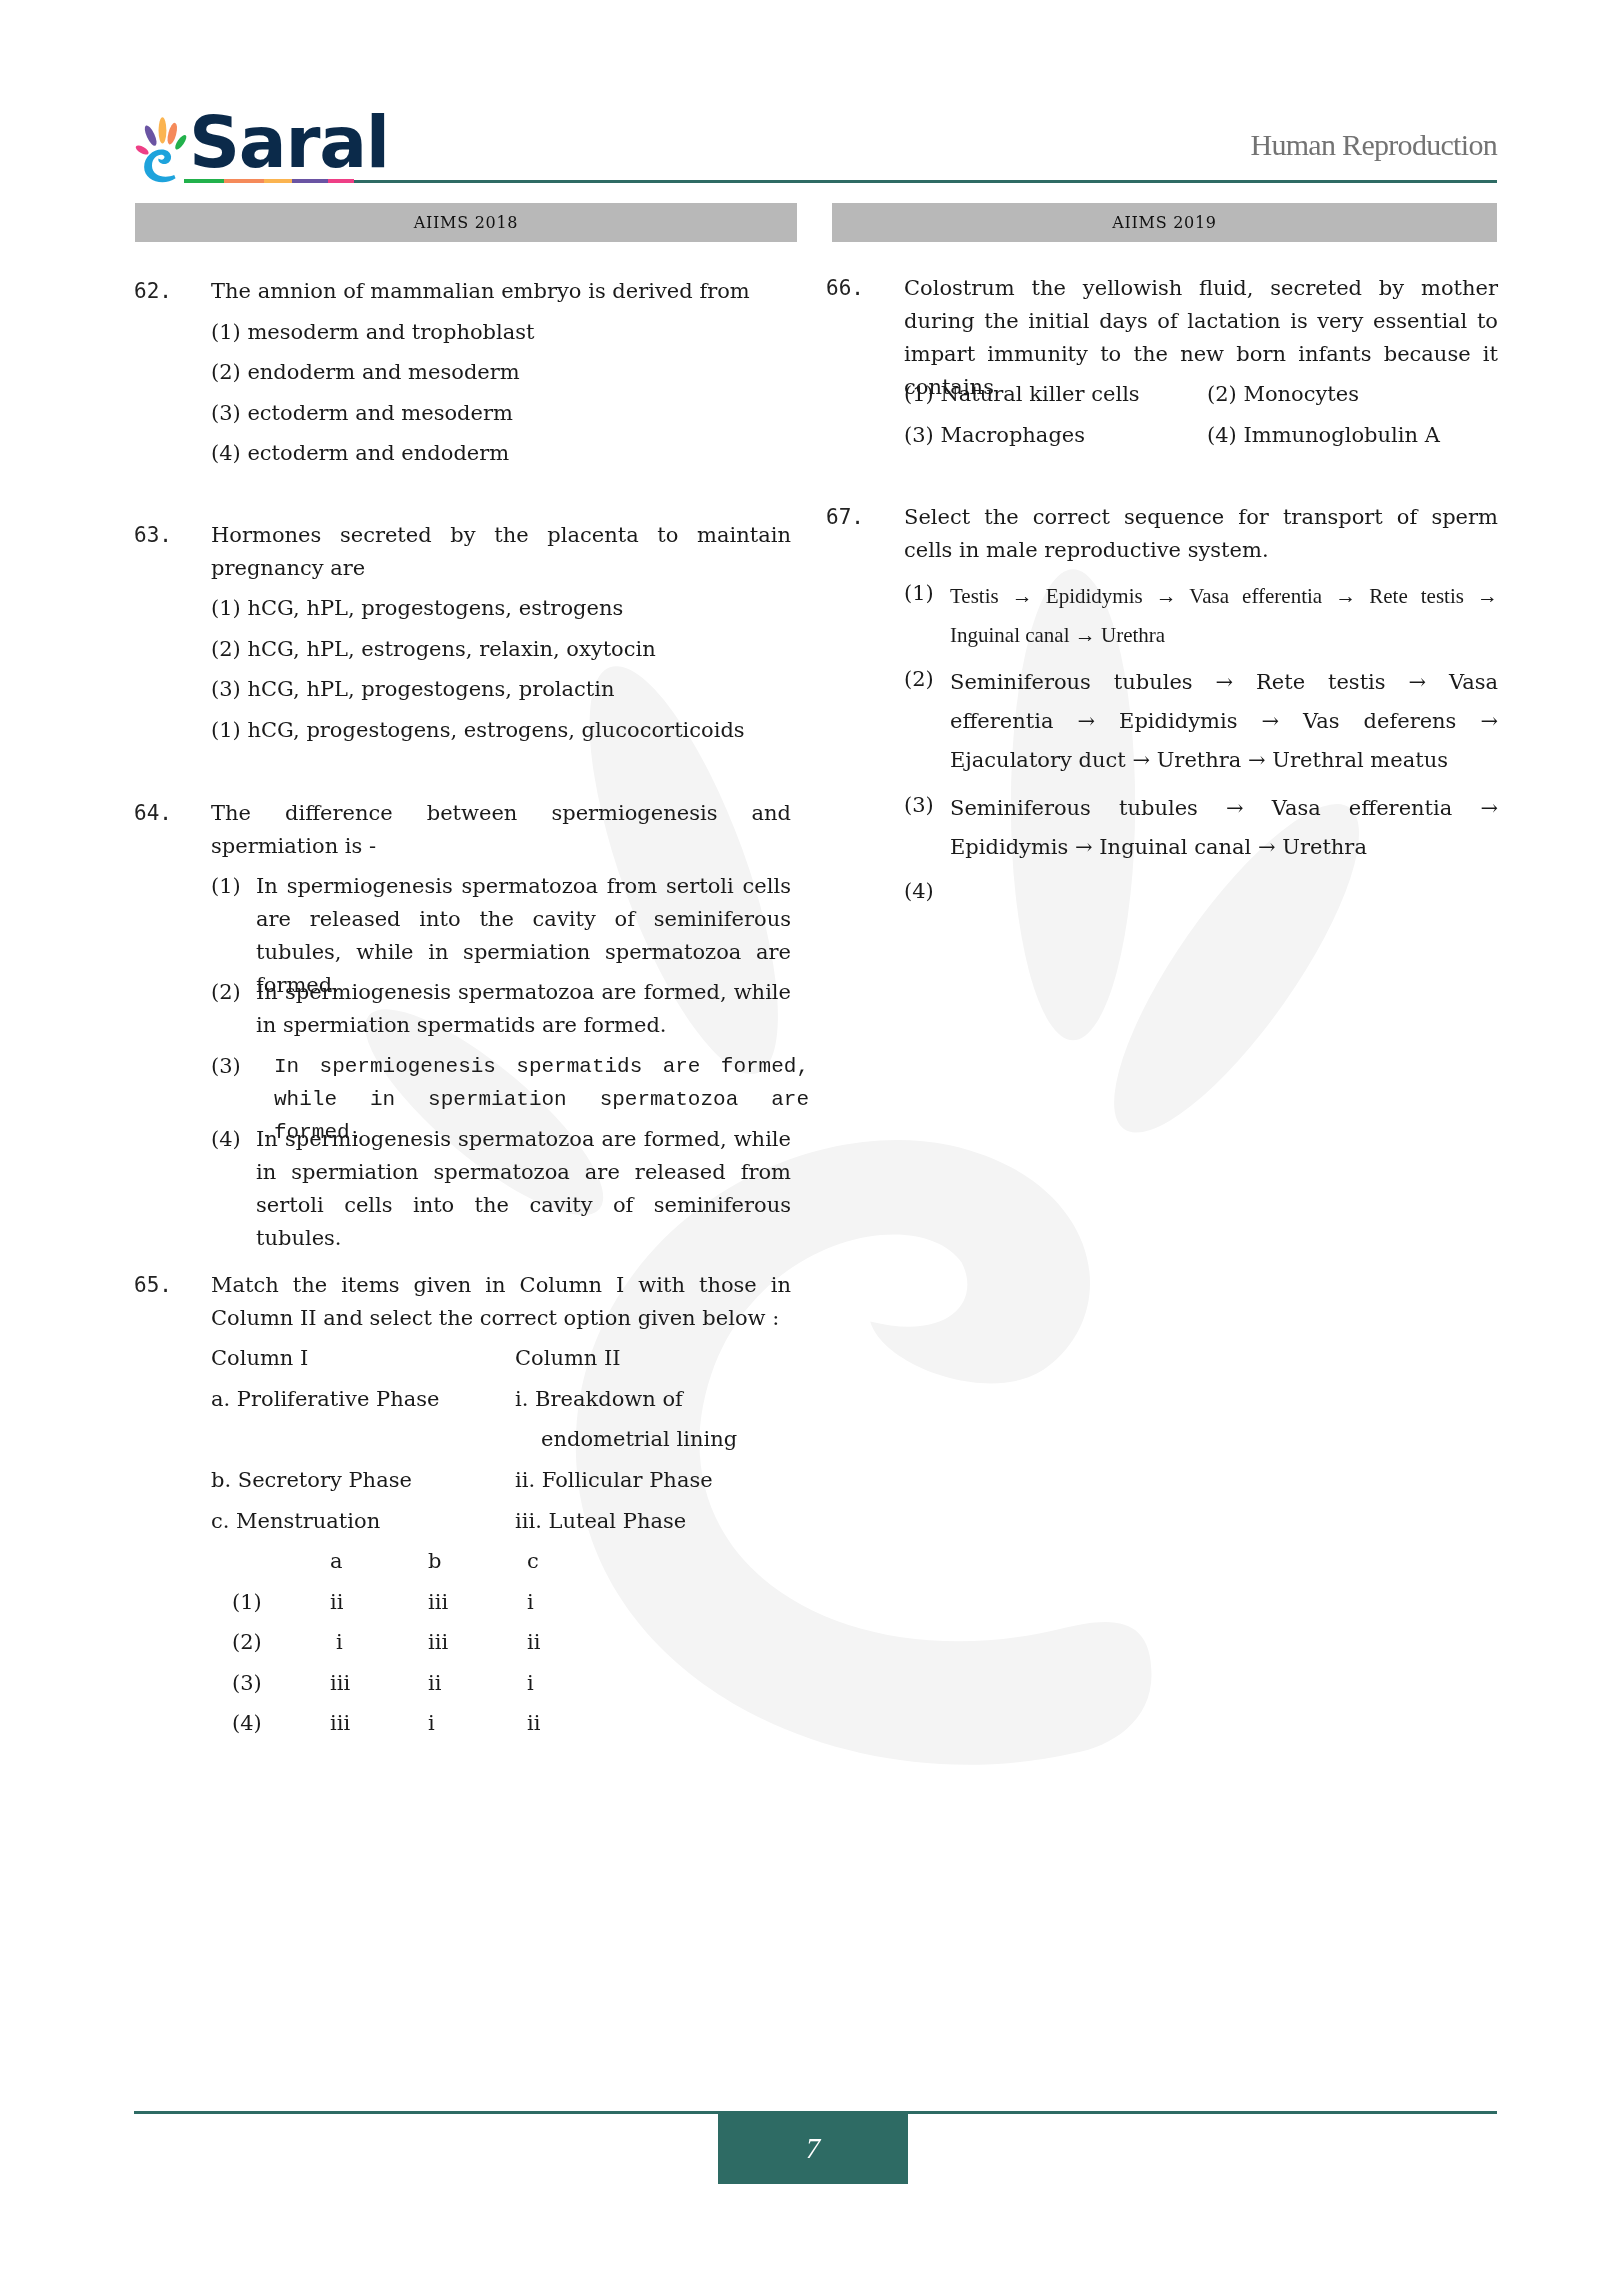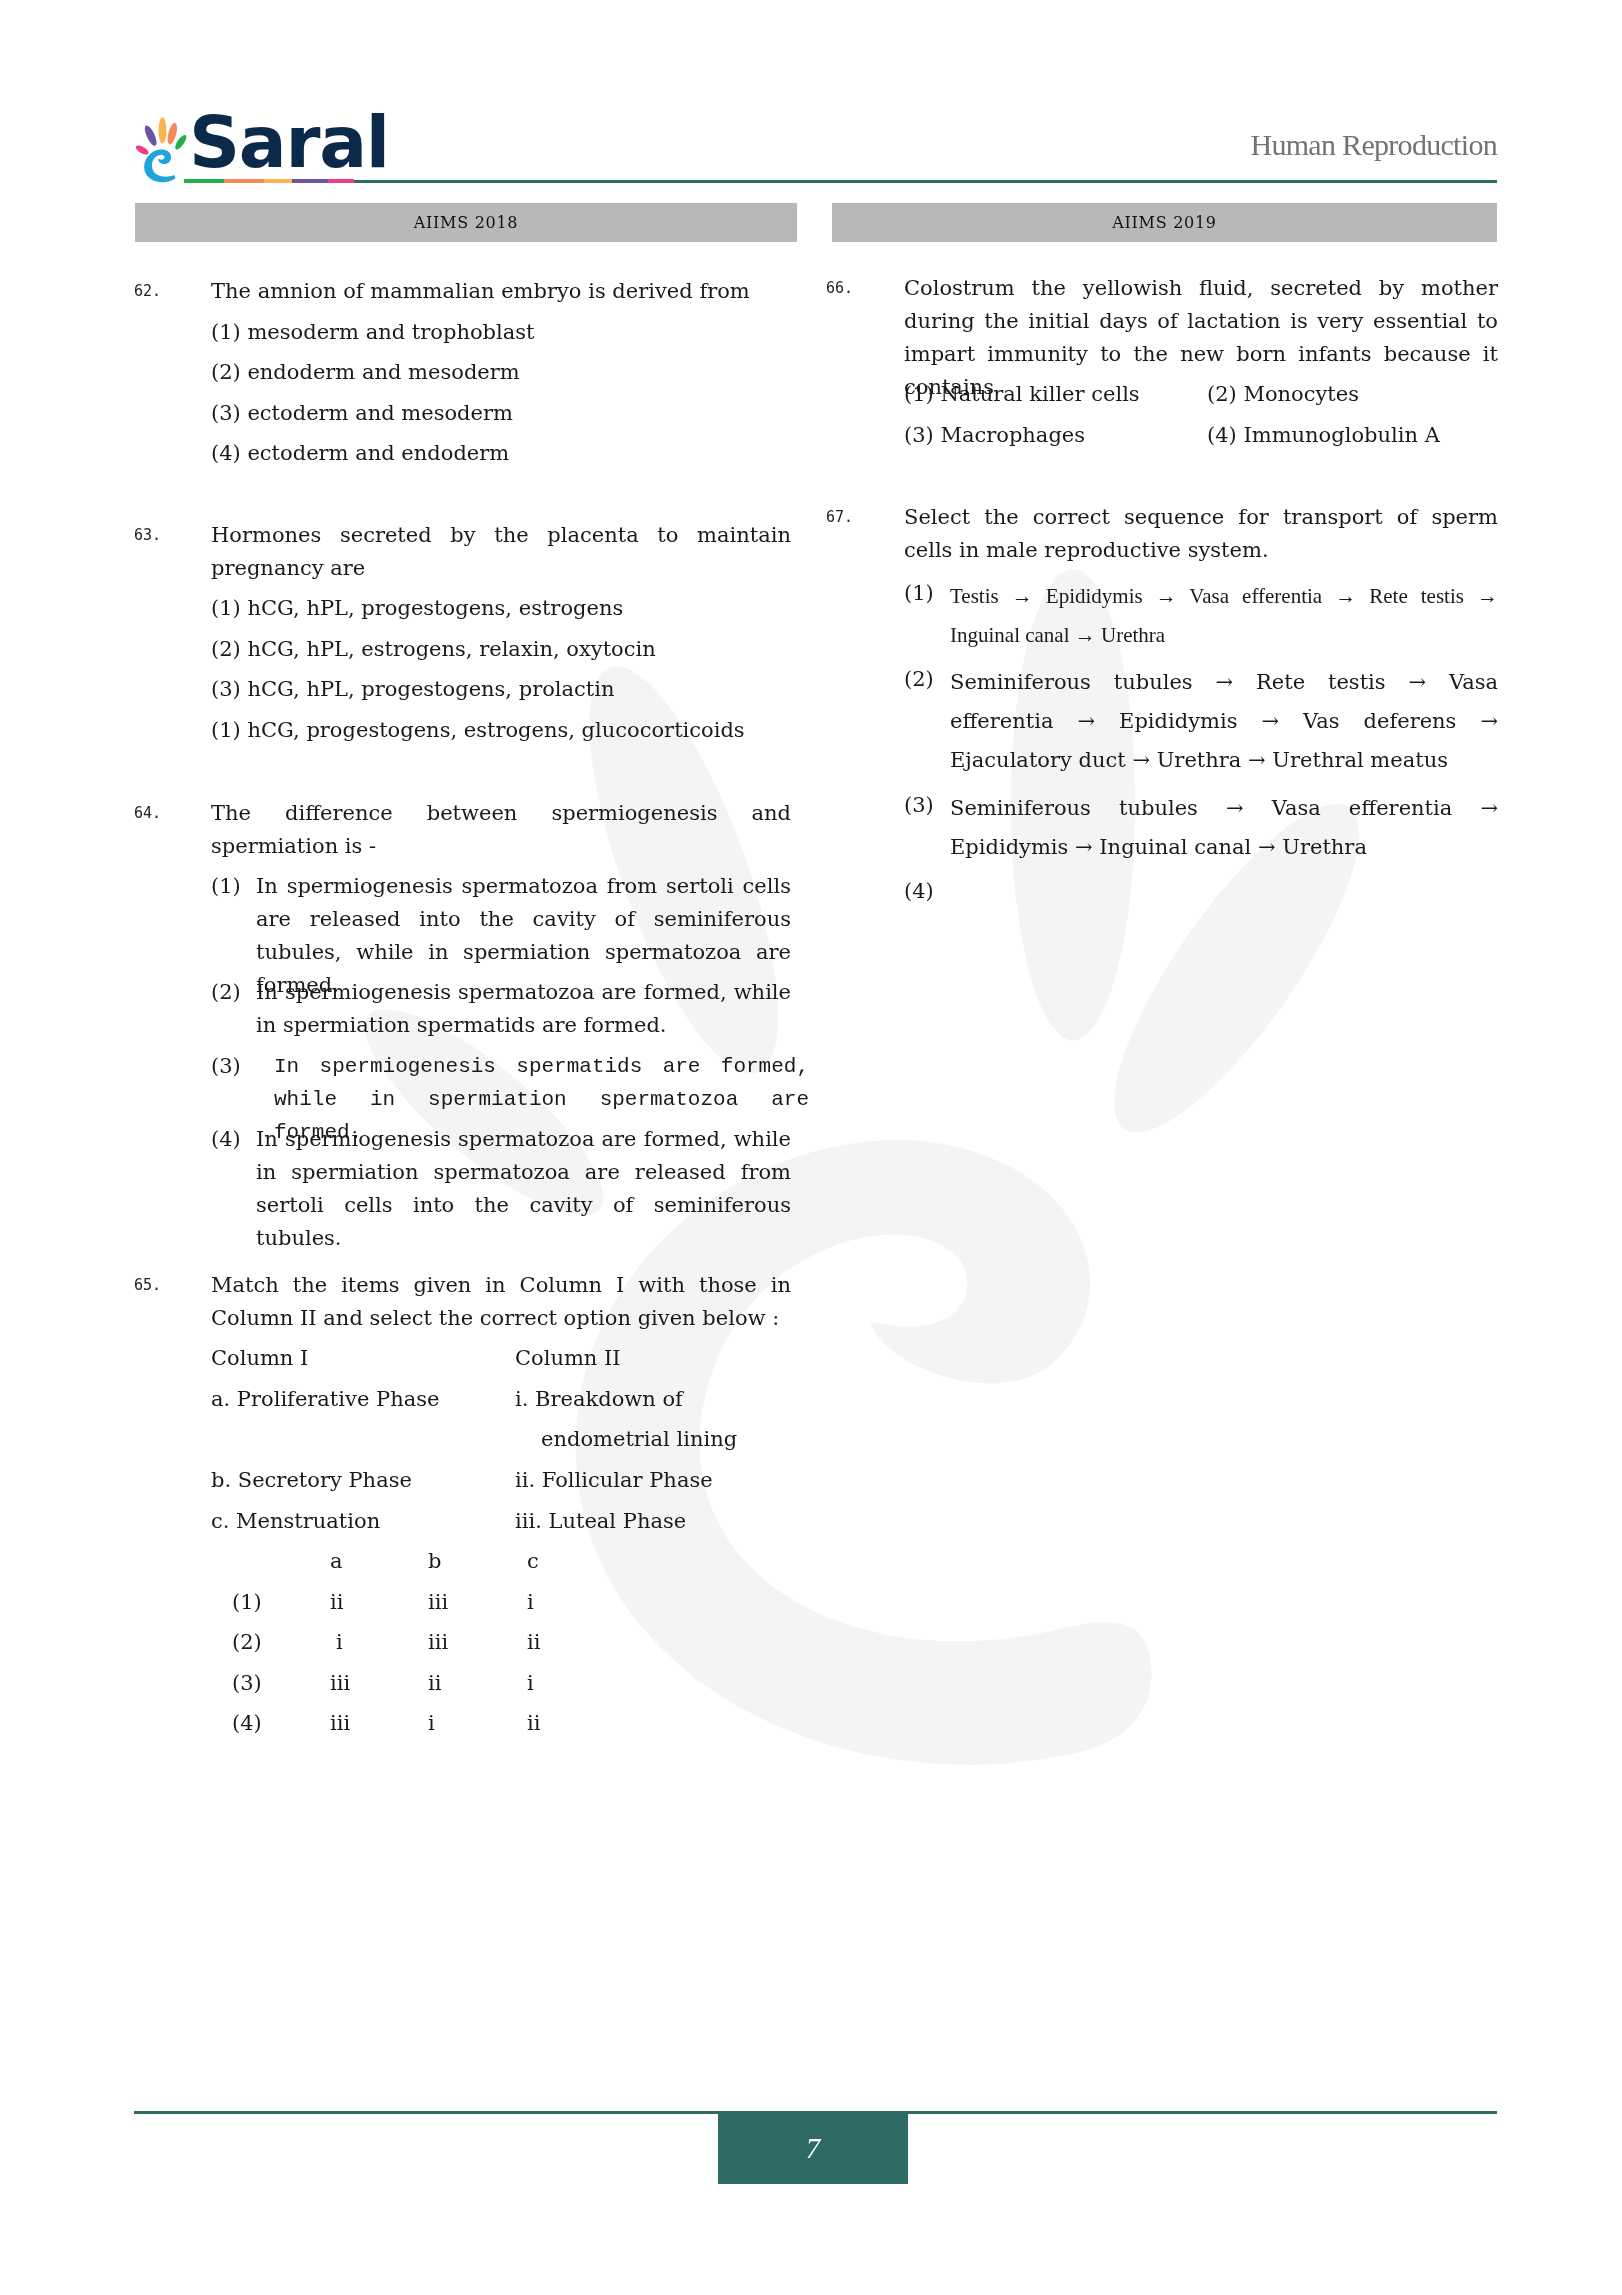--- a/index.html
+++ b/index.html
@@ -14,21 +14,21 @@
   .color-line { position:absolute; top:179px; height:3.9px; }
   .header-rule { left:354px; top:180px; width:1143px; height:3.3px; background:#2e6b64; }
   .subject { right:125px; top:128px; font-family:"Liberation Serif", serif; font-size:30px; color:#737373;
              letter-spacing:-0.7px; }
 
   .section-bar { top:203px; height:39px; background:#b8b8b8; display:flex; align-items:center; justify-content:center;
                  font-family:"DejaVu Serif", serif; font-size:16px; color:#111; letter-spacing:0.7px; }
 
   
   .q { position:absolute; font-size:21px; line-height:33px; }
-  .qnum { position:absolute; left:0; top:0; font-family:"DejaVu Sans Mono", monospace; font-size:15px; color:#222; }
+  .qnum { position:absolute; left:0; top:0; font-family:"DejaVu Sans Mono", monospace; font-size:21px; color:#222; }
   .qbody { position:absolute; text-align:justify; }
   .opt { position:absolute; white-space:nowrap; }
   .optl { position:absolute; }
   .optt { position:absolute; text-align:justify; }
 
   .watermark { left:0; top:0; width:1622px; height:2295px; pointer-events:none; }
 
   .footer-rule { left:134px; top:2111px; width:1363px; height:3.3px; background:#2e6b64; }
   .page-box { left:718px; top:2113px; width:190px; height:71px; background:#2e6b64; color:#fff;
               display:flex; align-items:center; justify-content:center; font-family:"Liberation Serif", serif;

